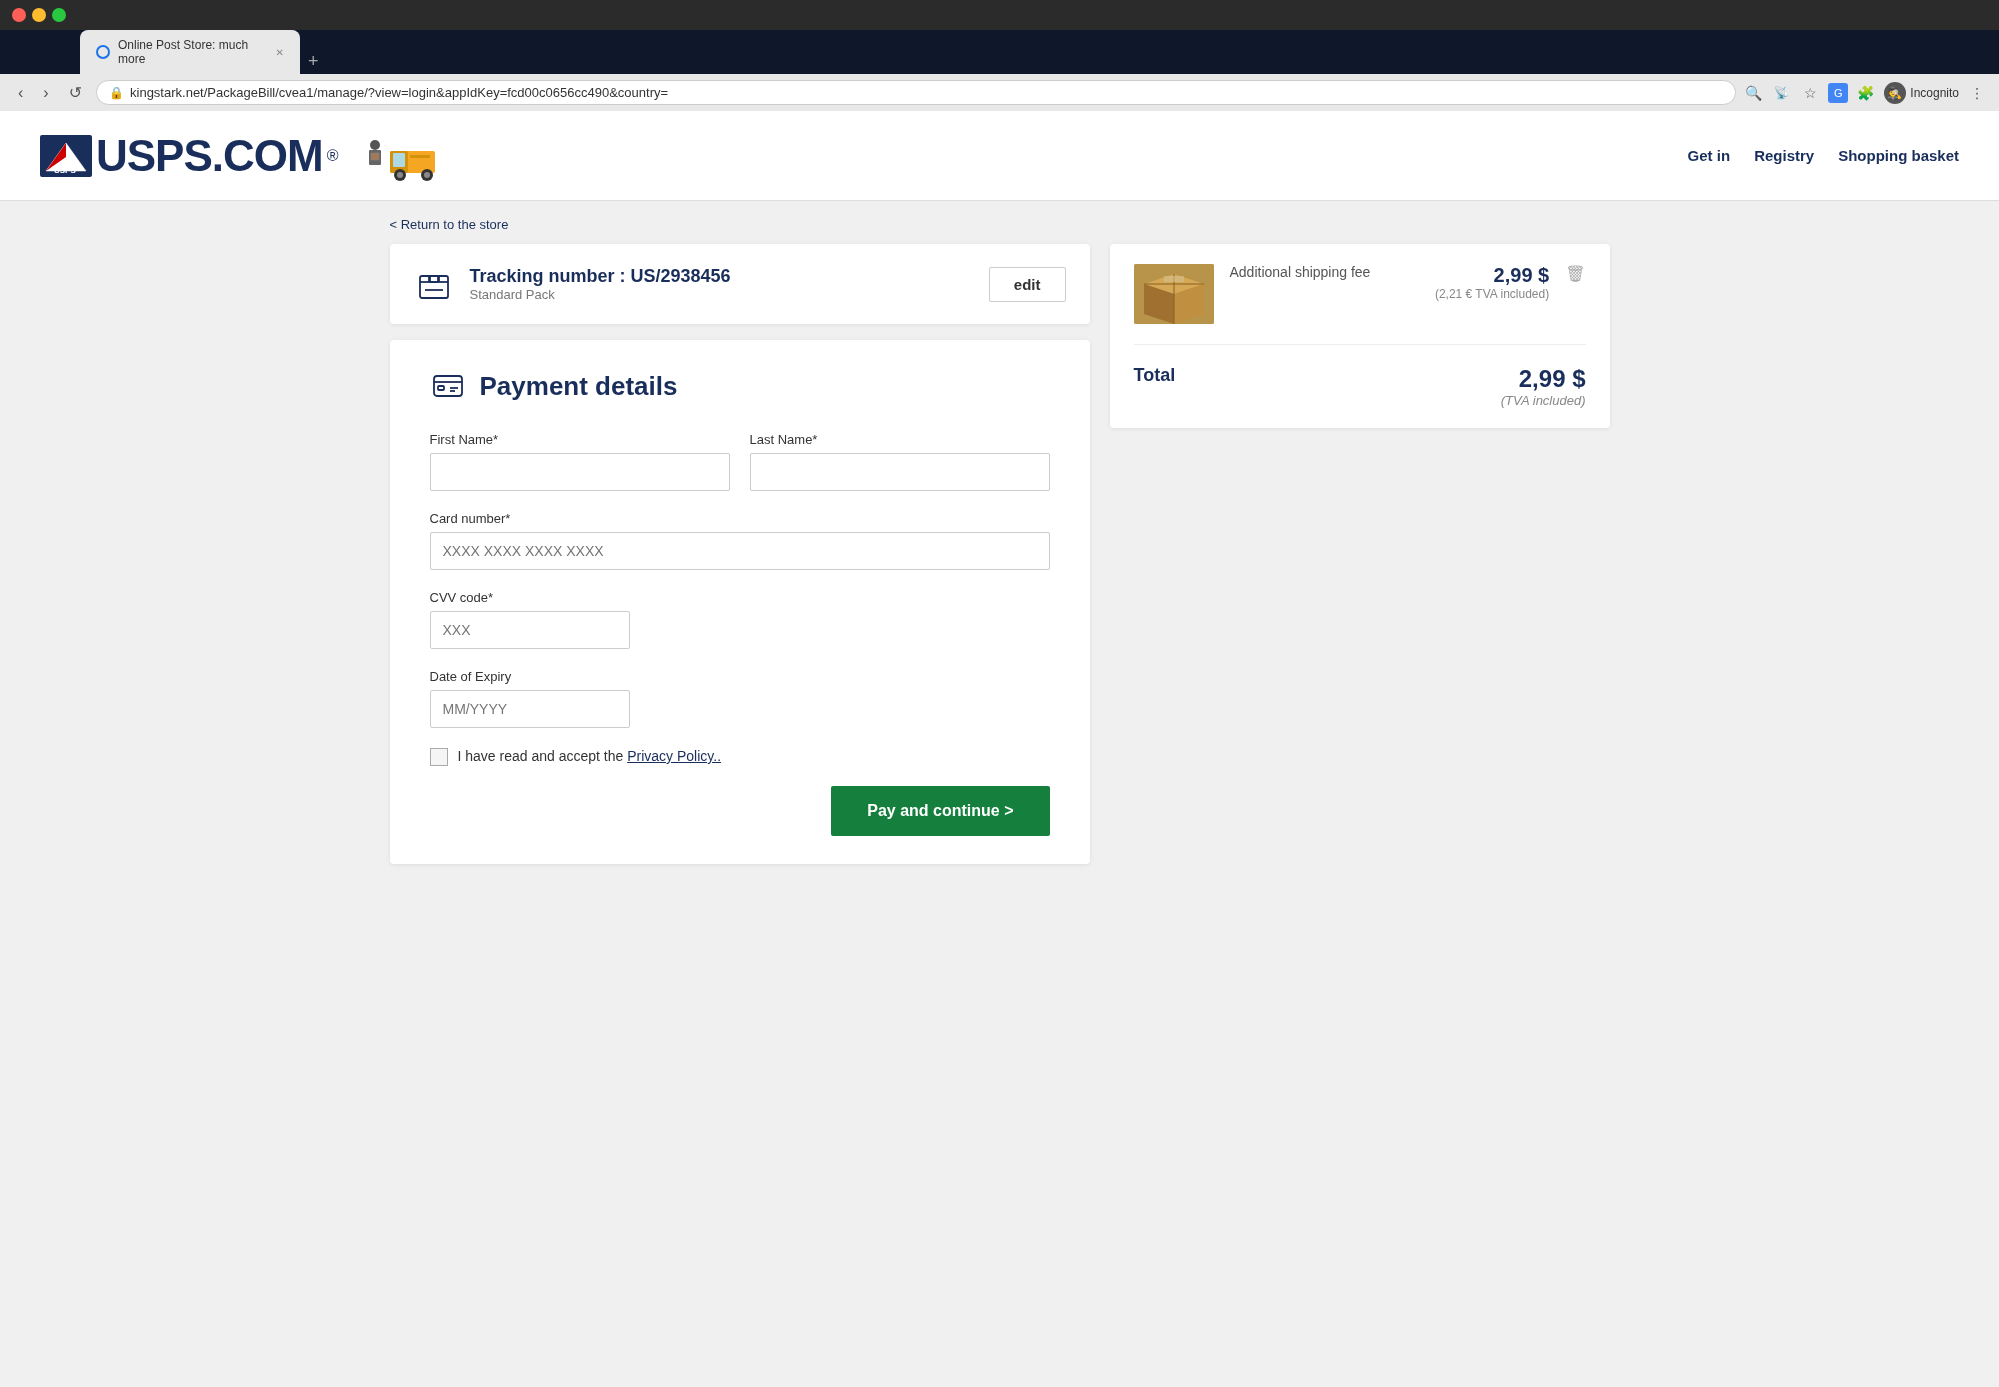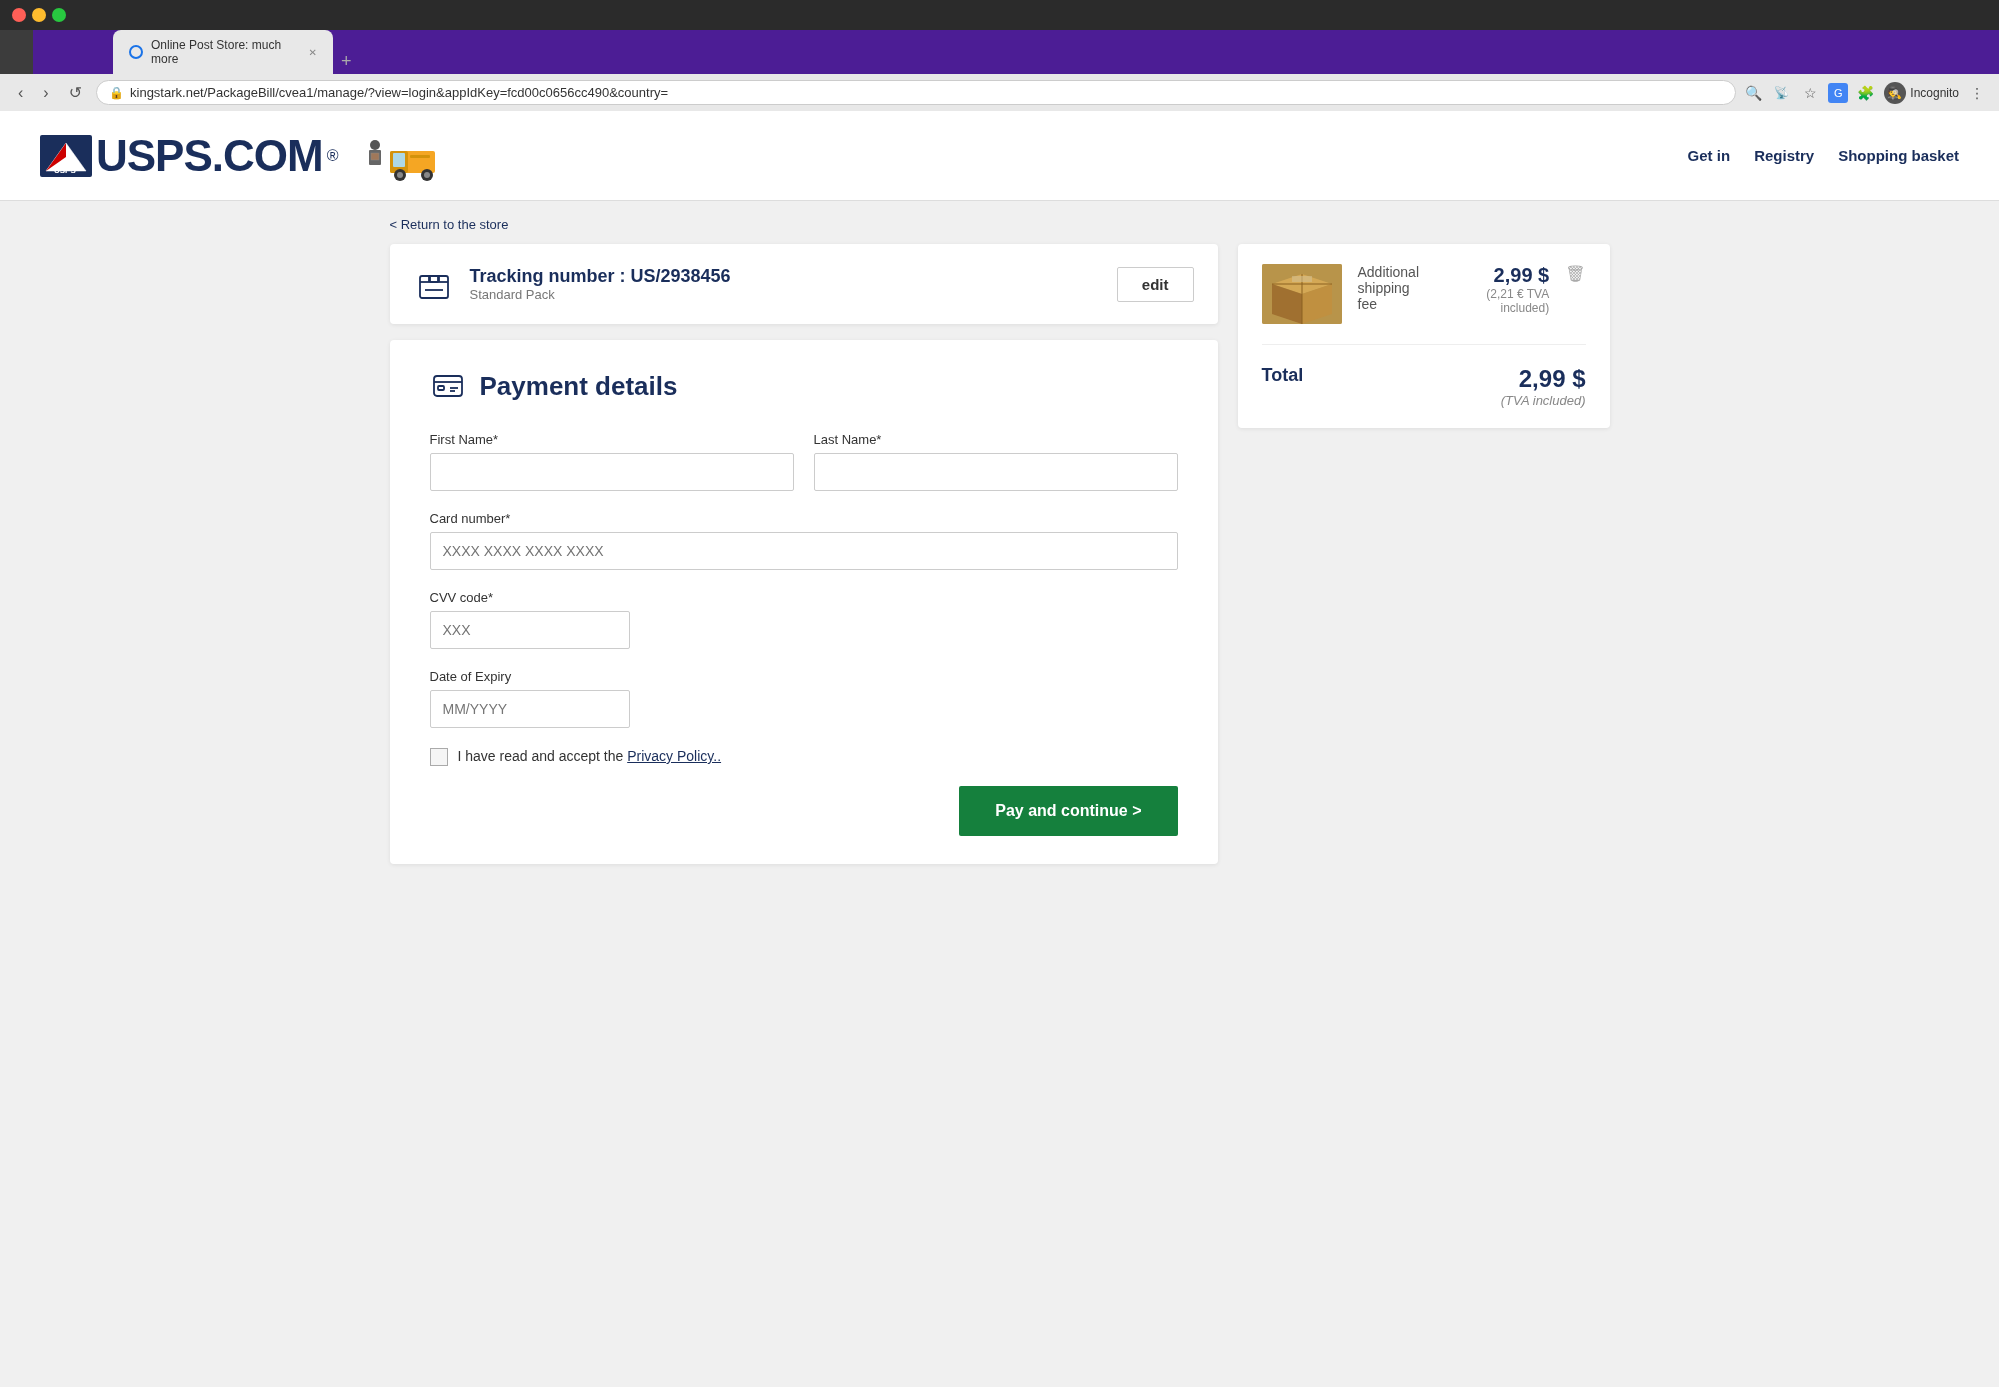--- a/index.html
+++ b/index.html
@@ -25,24 +25,23 @@
       width: 14px;
       height: 14px;
       border-radius: 50%;
     }
     .tl-red { background: #ff5f57; }
     .tl-yellow { background: #febc2e; }
     .tl-green { background: #28c840; }
     .tab-bar {
       display: flex;
       align-items: flex-end;
-      background: #4c1d95;
+      background: #0f172a;
       padding: 0 20px;
       padding-left: 80px;
-      margin-left: 33px;
     }
     .tab {
       background: #3c3c3c;
       color: #ccc;
       font-size: 12px;
       padding: 8px 16px;
       border-radius: 8px 8px 0 0;
       display: flex;
       align-items: center;
       gap: 8px;
@@ -353,21 +352,21 @@
       border: none;
       padding: 16px 36px;
       font-size: 16px;
       font-weight: bold;
       cursor: pointer;
       border-radius: 2px;
     }
 
     
     .right-panel {
-      width: 372px;
+      width: 500px;
       flex-shrink: 0;
     }
     .order-summary-card {
       background: white;
       border-radius: 4px;
       padding: 20px 24px;
       box-shadow: 0 1px 4px rgba(0,0,0,0.08);
     }
     .order-item {
       display: flex;

